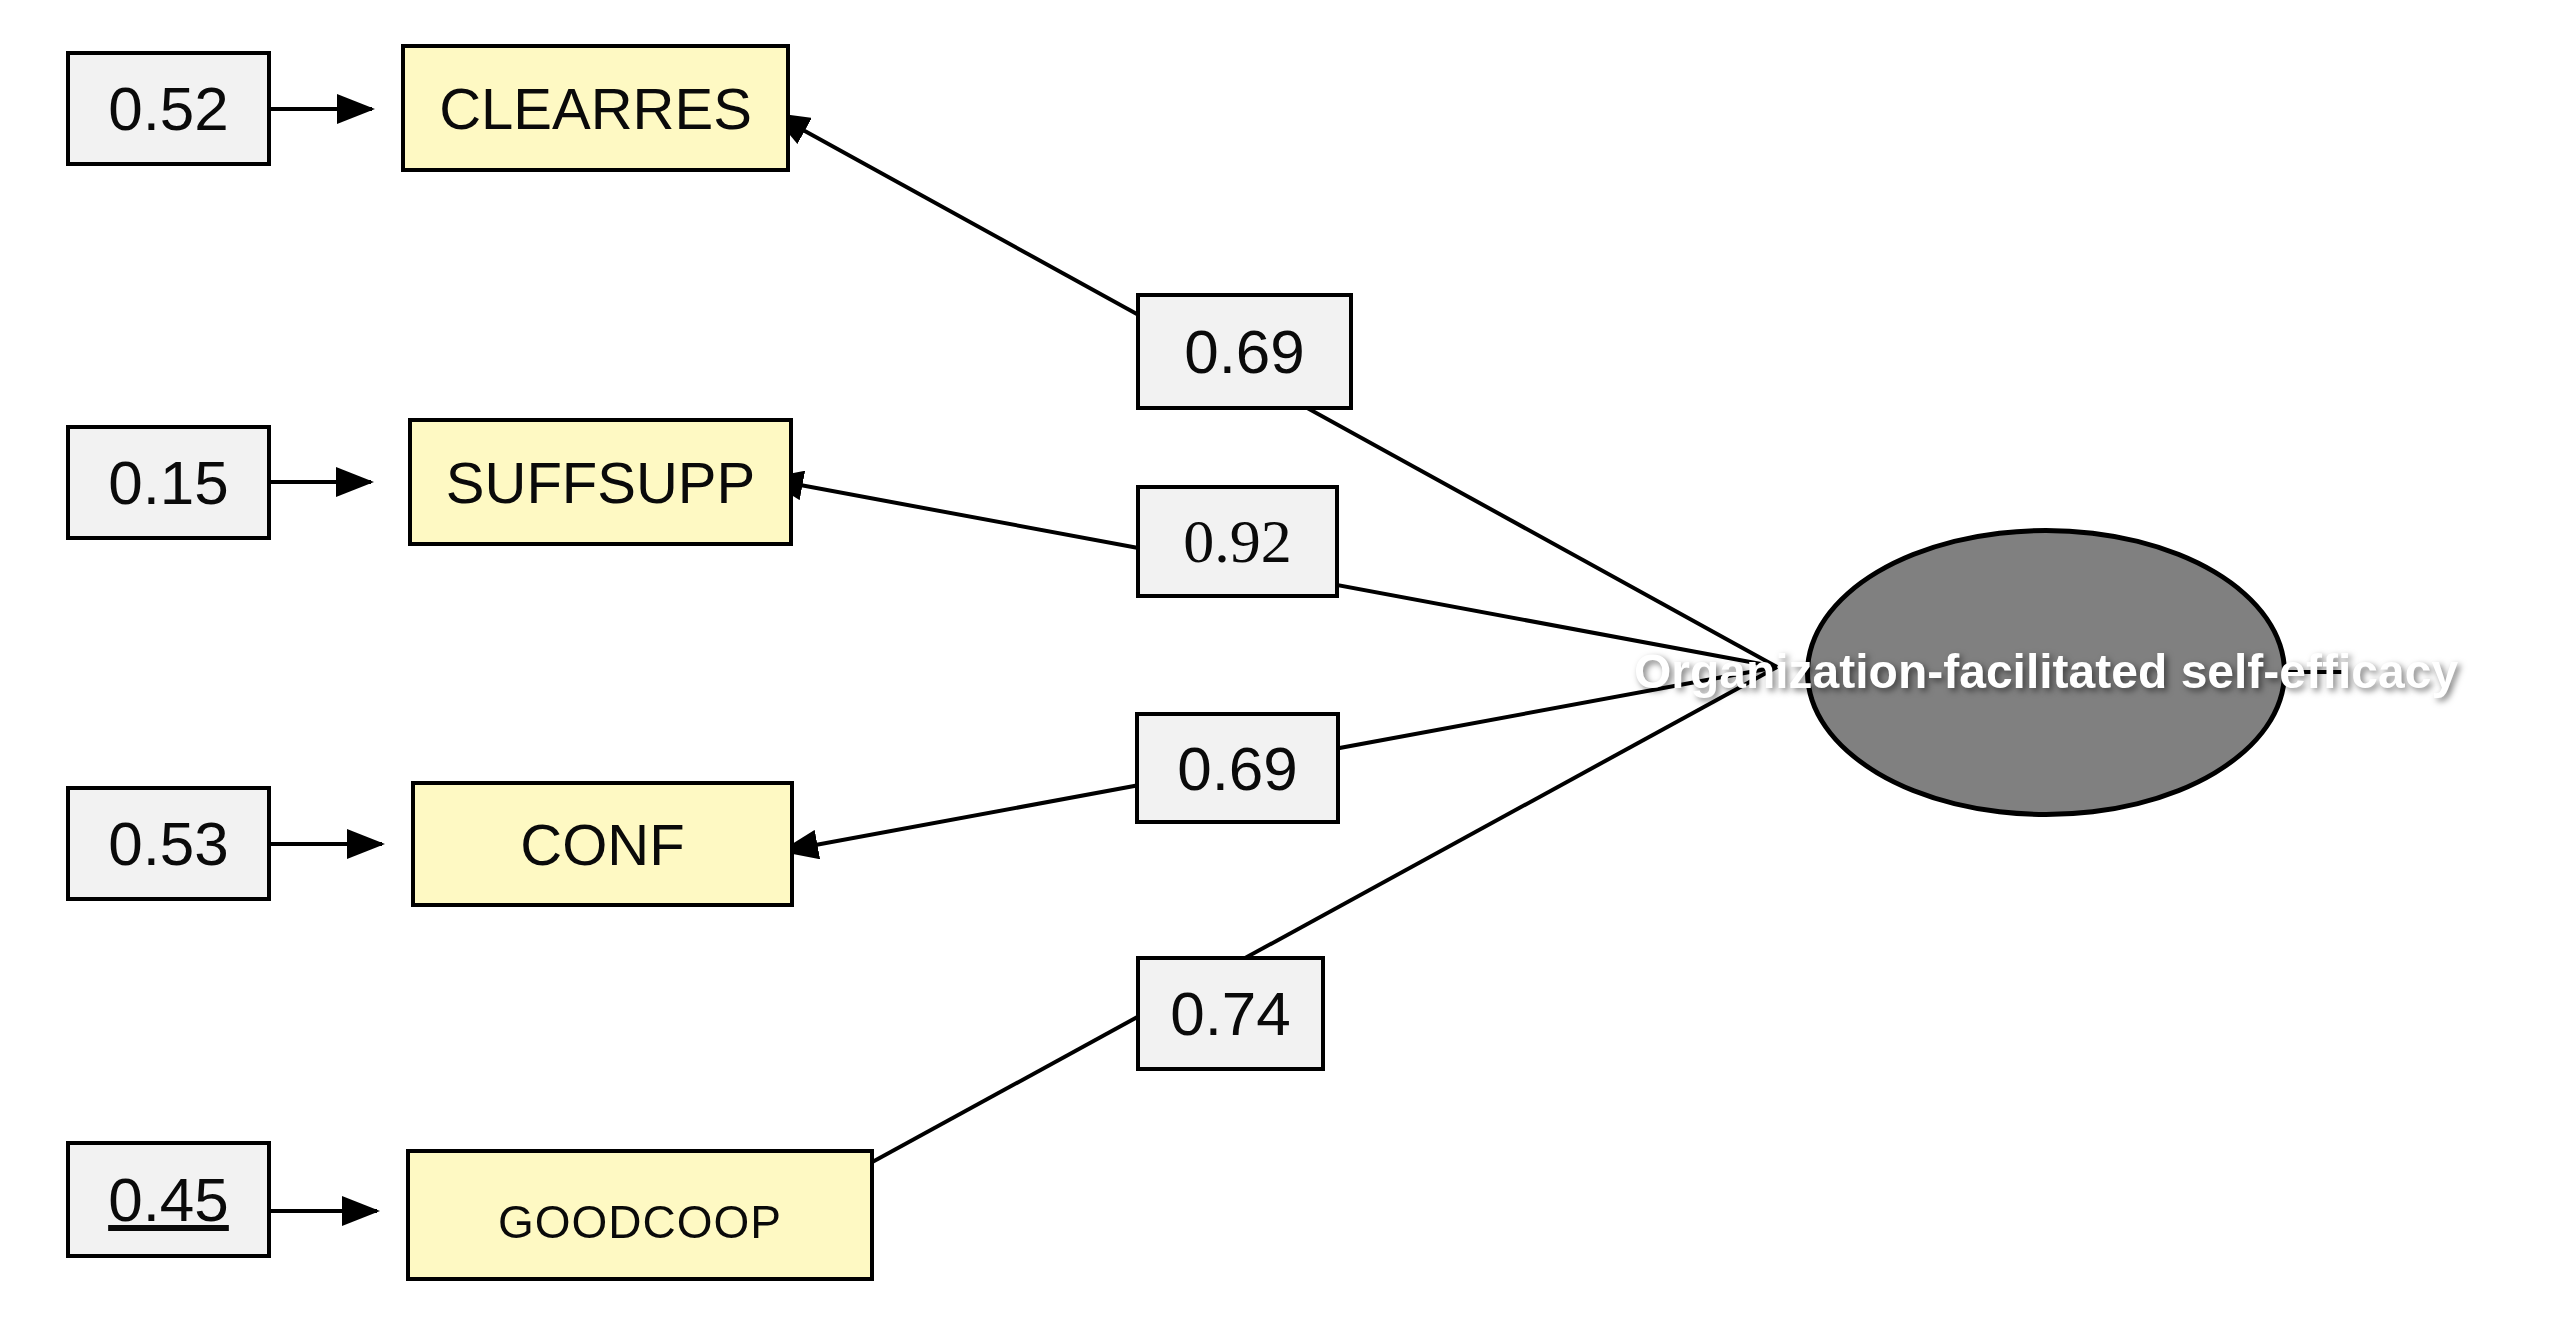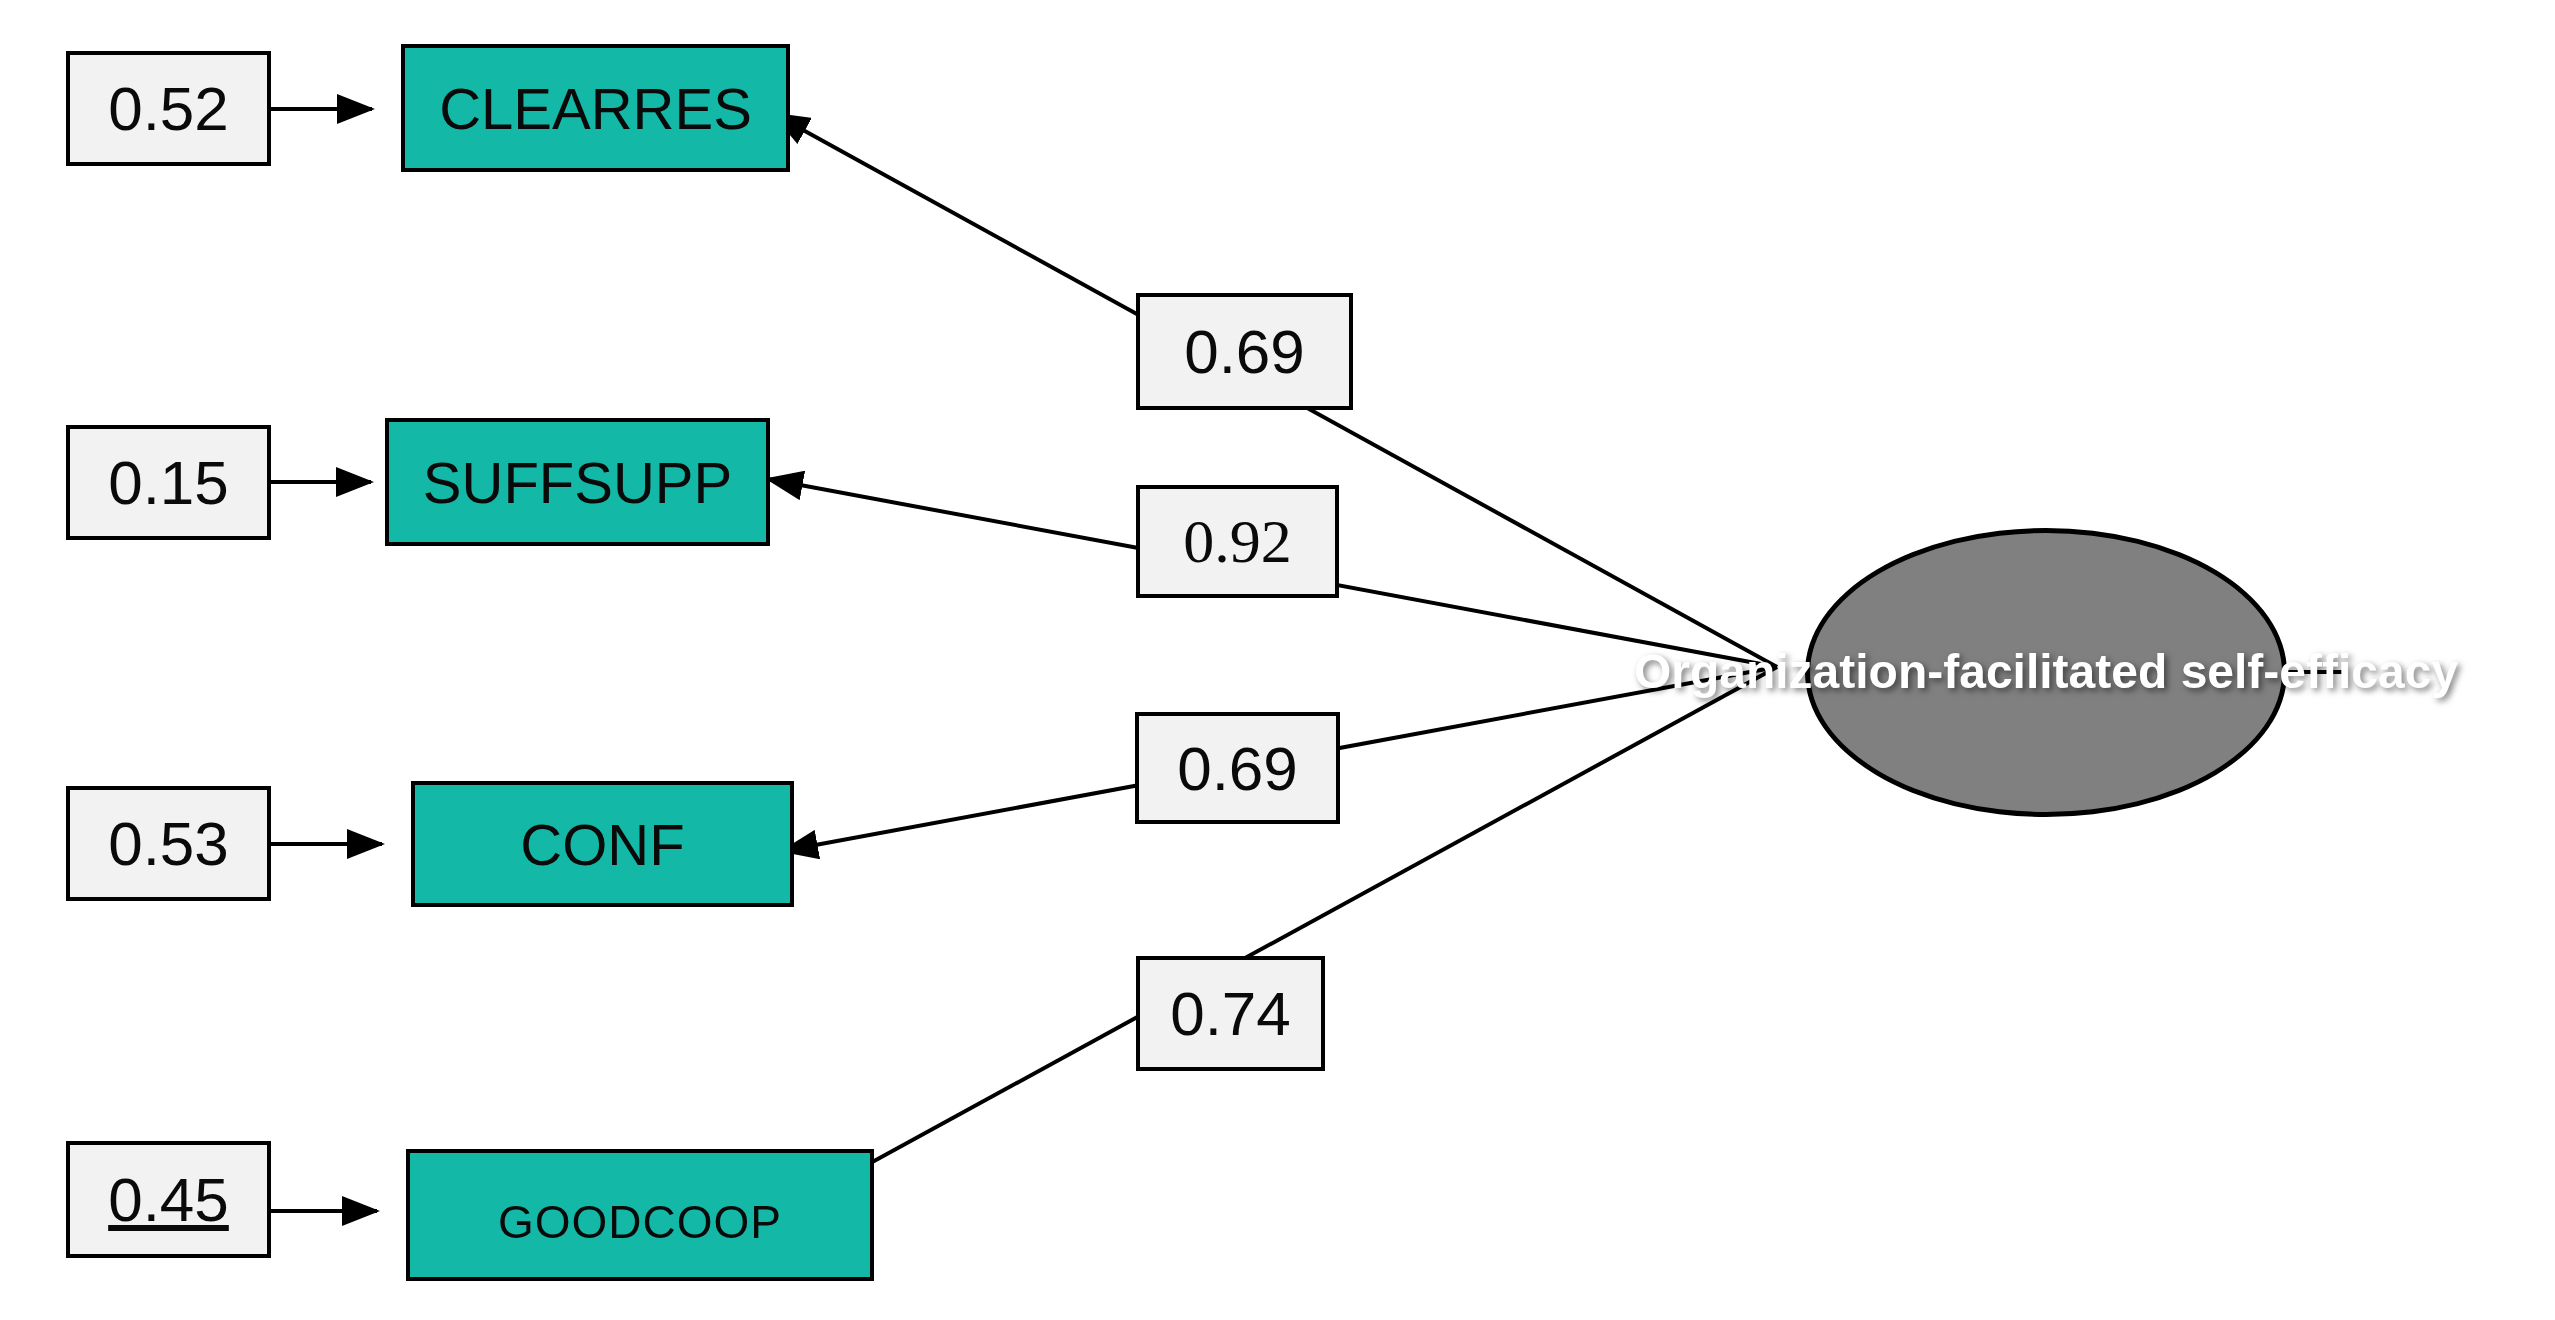--- a/index.html
+++ b/index.html
@@ -33,21 +33,21 @@
     color: #0a0a0a;
     white-space: nowrap;
     margin-left: 23px;
   }
   .value-box {
     background: #f2f2f2;
     border: 4px solid #000000;
     font-size: 62px;
   }
   .ind-box {
-    background: #14b8a6;
+    background: #fef9c3;
     border: 4px solid #000000;
     font-size: 58px;
   }
   .ind-box.small-label {
     font-size: 46px;
     letter-spacing: 1px;
     padding-top: 14px;
   }
   .latent {
     background: #808080;
@@ -96,21 +96,21 @@
   <div class="node value-box" style="left:43px; top:786px;  width:205px; height:115px;">
     <span>0.53</span>
   </div>
   <div class="node value-box" style="left:43px; top:1141px; width:205px; height:117px;text-decoration:underline;">
     <span>0.45</span>
   </div>
 
   <div class="node ind-box" style="left:378px; top:44px;   width:389px; height:128px;">
     <span>CLEARRES</span>
   </div>
-  <div class="node ind-box" style="left:362px; top:418px;  width:385px; height:128px;">
+  <div class="node ind-box" style="left:385px; top:418px;  width:385px; height:128px;">
     <span>SUFFSUPP</span>
   </div>
   <div class="node ind-box" style="left:388px; top:781px;  width:383px; height:126px;">
     <span>CONF</span>
   </div>
   <div class="node ind-box small-label" style="left:383px; top:1149px; width:468px; height:132px;">
     <span>GOODCOOP</span>
   </div>
 
   <div class="node value-box" style="left:1113px; top:293px; width:217px; height:117px;">

